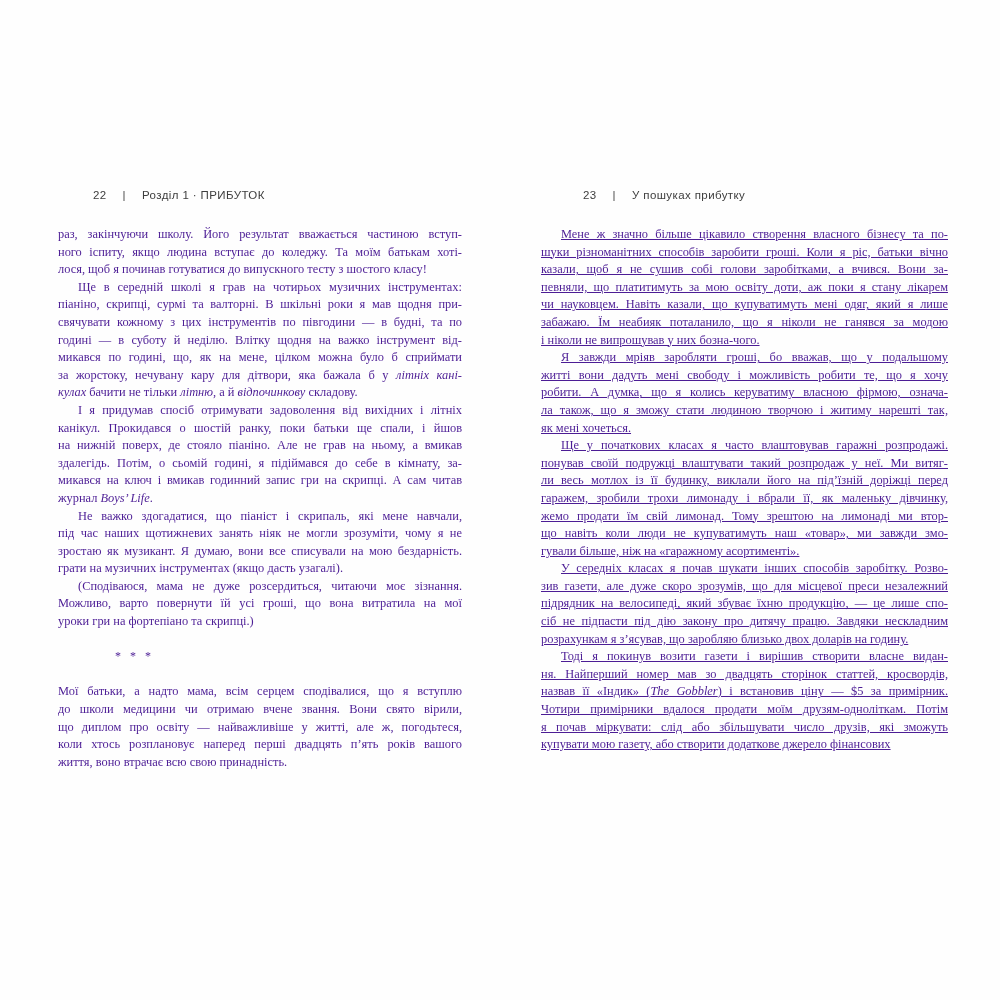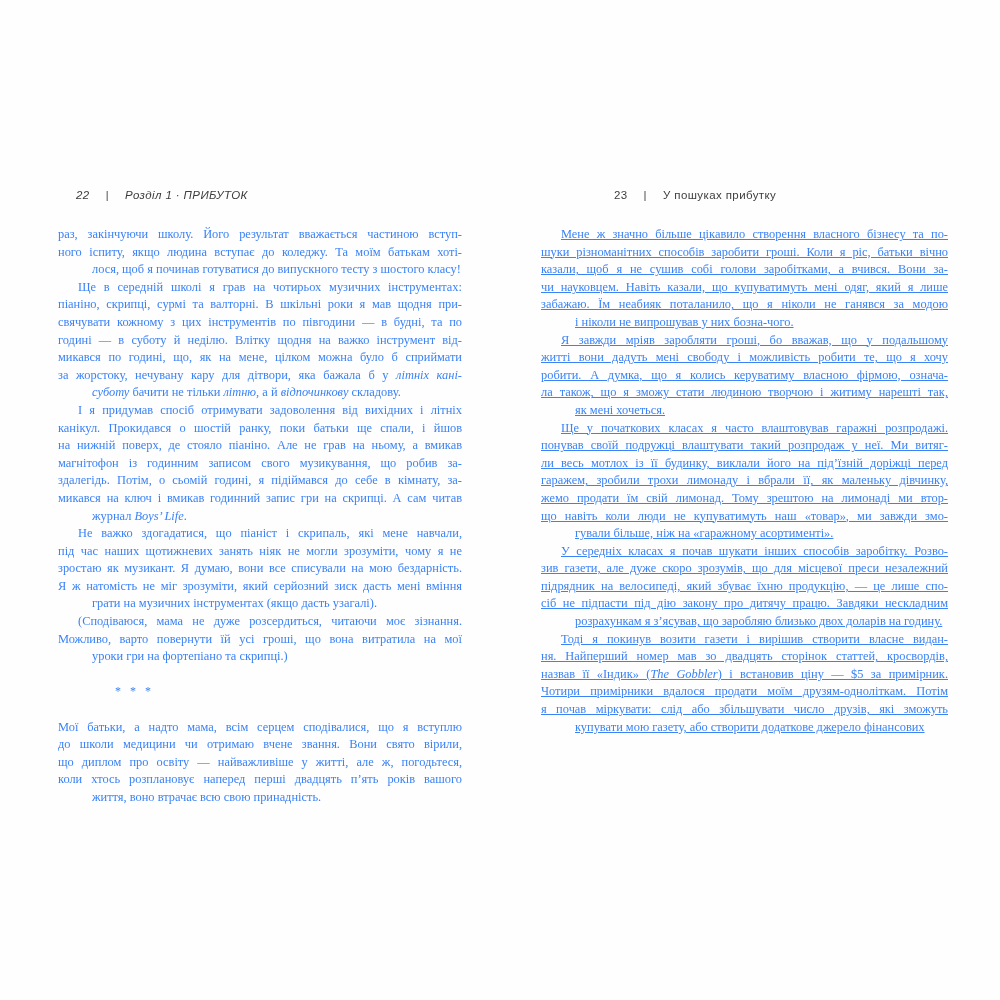--- a/index.html
+++ b/index.html
@@ -20,43 +20,42 @@
     display: flex;
     align-items: baseline;
     font-family: "Liberation Sans", sans-serif;
     font-size: 11.5px;
     color: #3d3d3d;
     letter-spacing: 0.4px;
     white-space: nowrap;
   }
   .pagehead .num { margin-right: 16px; }
   .pagehead .bar { margin-right: 16px; color: #4a4a4a; font-weight: normal; }
-  .pagehead.left  { left: 76px; font-style: italic; }
-  .pagehead.right { left: 614px; text-align: center; }
+  .pagehead.left  { left: 93px; }
+  .pagehead.right { left: 583px; text-align: center; }
   .col {
     position: absolute;
     top: 226px;
     font-family: "Liberation Serif", serif;
     font-size: 12.4px;
-    color: #3b82f6;
+    color: #4c1d95;
     overflow: hidden;
   }
   .col.left  { left: 58px;  width: 404px; }
   .col.right { left: 541px; width: 407px; text-decoration: underline; }
   .line {
     height: 17.6px;
     line-height: 17.6px;
     text-align: justify;
     text-align-last: justify;
     white-space: nowrap;
   }
   .line.end {
     text-align: right;
     text-align-last: left;
-    margin-left: 34px;
   }
   .line.indent { text-indent: 20px; }
   .line.blank {  }
   .line.sep {
     text-align: left;
     text-align-last: left;
     padding-left: 57px;
     letter-spacing: 3px;
     font-size: 12px;
   }
@@ -82,49 +81,48 @@
   <div class="col left">
       <div class="line"><span>раз, закінчуючи школу. Його результат вважається частиною вступ-</span></div>
       <div class="line"><span>ного іспиту, якщо людина вступає до коледжу. Та моїм батькам хоті-</span></div>
       <div class="line end"><span>лося, щоб я починав готуватися до випускного тесту з шостого класу!</span></div>
       <div class="line indent"><span>Ще в середній школі я грав на чотирьох музичних інструментах:</span></div>
       <div class="line"><span>піаніно, скрипці, сурмі та валторні. В шкільні роки я мав щодня при-</span></div>
       <div class="line"><span>свячувати кожному з цих інструментів по півгодини — в будні, та по</span></div>
       <div class="line"><span>годині — в суботу й неділю. Влітку щодня на важко інструмент від-</span></div>
       <div class="line"><span>микався по годині, що, як на мене, цілком можна було б сприймати</span></div>
       <div class="line"><span>за жорстоку, нечувану кару для дітвори, яка бажала б у </span><i>літніх кані-</i></div>
-      <div class="line end"><i>суботу</i><span> бачити не тільки </span><i>літню</i><span>, а й </span><i>відпочинкову</i><span> складову.</span></div>
+      <div class="line end"><i>кулах</i><span> бачити не тільки </span><i>літню</i><span>, а й </span><i>відпочинкову</i><span> складову.</span></div>
       <div class="line indent"><span>І я придумав спосіб отримувати задоволення від вихідних і літніх</span></div>
       <div class="line"><span>канікул. Прокидався о шостій ранку, поки батьки ще спали, і йшов</span></div>
       <div class="line"><span>на нижній поверх, де стояло піаніно. Але не грав на ньому, а вмикав</span></div>
-      <div class="line"><span>магнітофон із годинним записом свого музикування, що робив за-</span></div>
       <div class="line"><span>здалегідь. Потім, о сьомій годині, я підіймався до себе в кімнату, за-</span></div>
       <div class="line"><span>микався на ключ і вмикав годинний запис гри на скрипці. А сам читав</span></div>
       <div class="line end"><span>журнал </span><i>Boys’ Life</i><span>.</span></div>
       <div class="line indent"><span>Не важко здогадатися, що піаніст і скрипаль, які мене навчали,</span></div>
       <div class="line"><span>під час наших щотижневих занять ніяк не могли зрозуміти, чому я не</span></div>
       <div class="line"><span>зростаю як музикант. Я думаю, вони все списували на мою бездарність.</span></div>
-      <div class="line"><span>Я ж натомість не міг зрозуміти, який серйозний зиск дасть мені вміння</span></div>
       <div class="line end"><span>грати на музичних інструментах (якщо дасть узагалі).</span></div>
       <div class="line indent"><span>(Сподіваюся, мама не дуже розсердиться, читаючи моє зізнання.</span></div>
       <div class="line"><span>Можливо, варто повернути їй усі гроші, що вона витратила на мої</span></div>
       <div class="line end"><span>уроки гри на фортепіано та скрипці.)</span></div>
       <div class="line blank"></div>
       <div class="line sep">* * *</div>
       <div class="line blank"></div>
       <div class="line"><span>Мої батьки, а надто мама, всім серцем сподівалися, що я вступлю</span></div>
       <div class="line"><span>до школи медицини чи отримаю вчене звання. Вони свято вірили,</span></div>
       <div class="line"><span>що диплом про освіту — найважливіше у житті, але ж, погодьтеся,</span></div>
       <div class="line"><span>коли хтось розплановує наперед перші двадцять п’ять років вашого</span></div>
       <div class="line end"><span>життя, воно втрачає всю свою принадність.</span></div>
     </div>
   <div class="col right">
       <div class="line indent"><span>Мене ж значно більше цікавило створення власного бізнесу та по-</span></div>
       <div class="line"><span>шуки різноманітних способів заробити гроші. Коли я ріс, батьки вічно</span></div>
       <div class="line"><span>казали, щоб я не сушив собі голови заробітками, а вчився. Вони за-</span></div>
+      <div class="line"><span>певняли, що платитимуть за мою освіту доти, аж поки я стану лікарем</span></div>
       <div class="line"><span>чи науковцем. Навіть казали, що купуватимуть мені одяг, який я лише</span></div>
       <div class="line"><span>забажаю. Їм неабияк поталанило, що я ніколи не ганявся за модою</span></div>
       <div class="line end"><span>і ніколи не випрошував у них бозна-чого.</span></div>
       <div class="line indent"><span>Я завжди мріяв заробляти гроші, бо вважав, що у подальшому</span></div>
       <div class="line"><span>житті вони дадуть мені свободу і можливість робити те, що я хочу</span></div>
       <div class="line"><span>робити. А думка, що я колись керуватиму власною фірмою, означа-</span></div>
       <div class="line"><span>ла також, що я зможу стати людиною творчою і житиму нарешті так,</span></div>
       <div class="line end"><span>як мені хочеться.</span></div>
       <div class="line indent"><span>Ще у початкових класах я часто влаштовував гаражні розпродажі.</span></div>
       <div class="line"><span>понував своїй подружці влаштувати такий розпродаж у неї. Ми витяг-</span></div>

